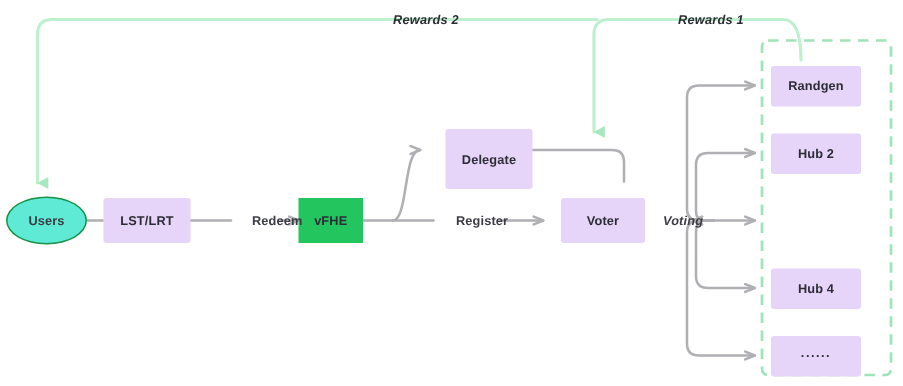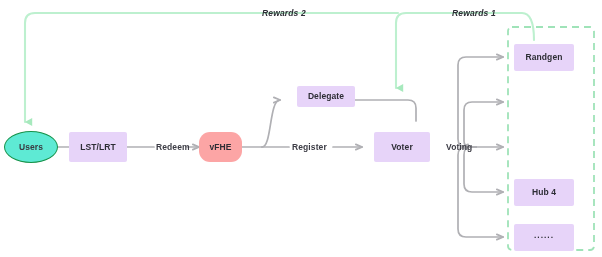--- a/index.html
+++ b/index.html
@@ -35,37 +35,38 @@
     letter-spacing: 0.1px;
     color: #2d2d35;
     text-align: center;
     line-height: 1;
   }
   .node-box {
     background: #e7d4f9;
     border-radius: 2px;
   }
   .node-pill {
-    background: #fca5a5;
-    border-radius: 11px;
+    background: #22c55e;
+    border-radius: 0;
   }
   .node-ellipse {
     background: #5eead4;
     border: 1.8px solid #17924a;
     border-radius: 50%;
     color: #3a3a42;
   }
   .edge-label {
     position: absolute;
     font-size: 8.5px;
     font-weight: 600;
     color: #3c3c45;
     letter-spacing: 0.1px;
     white-space: nowrap;
     line-height: 1;
+    margin-left: 12px;
   }
   .reward-label {
     position: absolute;
     font-size: 8.5px;
     font-weight: 700;
     font-style: italic;
     color: #2d2d35;
     letter-spacing: 0.15px;
     white-space: nowrap;
     line-height: 1;
@@ -138,45 +139,48 @@
   </div>
 
   <div class="node node-box" style="left:69px; top:132px; width:58px; height:30px;">
     <span>LST/LRT</span>
   </div>
 
   <div class="node node-pill" style="left:199px; top:132px; width:43px; height:30px;">
     <span>vFHE</span>
   </div>
 
-  <div class="node node-box" style="left:297px; top:86px; width:58px; height:21px;text-align:right;">
+  <div class="node node-box" style="left:297px; top:86px; width:58px; height:40px;text-align:right;">
     <span>Delegate</span>
   </div>
 
   <div class="node node-box" style="left:374px; top:132px; width:56px; height:30px;">
     <span>Voter</span>
   </div>
 
   <div class="node node-box" style="left:514px; top:44px; width:60px; height:27px;">
     <span>Randgen</span>
   </div>
 
+  <div class="node node-box" style="left:514px; top:89px; width:60px; height:27px;">
+    <span>Hub 2</span>
+  </div>
 
 
   <div class="node node-box" style="left:514px; top:179px; width:60px; height:27px;text-align:right;">
     <span>Hub 4</span>
   </div>
 
   <div class="node node-box" style="left:514px; top:224px; width:60px; height:27px;">
     <span class="dotted-text">......</span>
   </div>
 
   <div class="edge-label" style="left:156px; top:143px;">Redeem</div>
 
   <div class="edge-label" style="left:292px; top:143px;">Register</div>
 
-  <div class="edge-label" style="left:446px; top:143px;">Voting</div>
+  <div class="edge-label" style="left:430px; top:143px;font-style:italic;">Voting</div>
 
   <div class="reward-label" style="left:262px; top:9px;">Rewards 2</div>
 
   <div class="reward-label" style="left:452px; top:9px;">Rewards 1</div>
 
 </div>
 
 </body></html>

